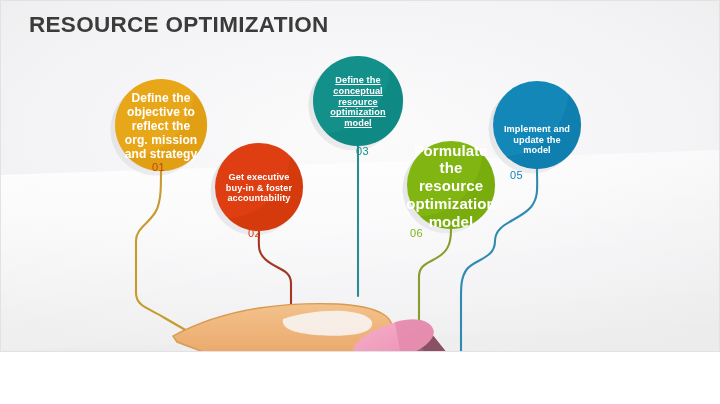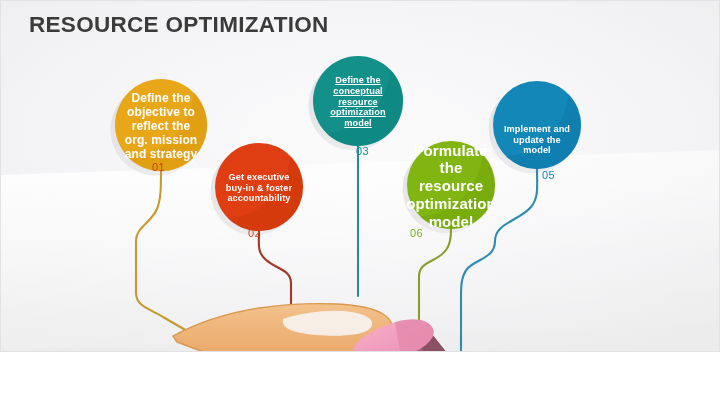--- a/index.html
+++ b/index.html
@@ -191,15 +191,15 @@
   <div id="labels-layer">
       <div class="bubble-label" style="width: 76px; font-size: 12px; left: 122px; top: 98px; height: 54px; display: flex; align-items: center; justify-content: center;">Define the objective to reflect the org. mission and strategy</div>
       <div class="step-num" style="color: #c2410c; left: 151px; top: 160px;">01</div>
       <div class="bubble-label" style="width: 78px; font-size: 9.2px; left: 219px; top: 160px; height: 54px; display: flex; align-items: center; justify-content: center;">Get executive buy-in &amp; foster accountability</div>
       <div class="step-num" style="color: rgb(222, 62, 17); left: 247px; top: 226px;">02</div>
       <div class="bubble-label" style="width: 76px; font-size: 9.2px; left: 319px; top: 74px; height: 54px; display: flex; align-items: center; justify-content: center; text-decoration: underline;">Define the conceptual resource optimization model</div>
       <div class="step-num" style="color: rgb(19, 144, 138); left: 355px; top: 144px;">03</div>
       <div class="bubble-label" style="width: 74px; font-size: 15px; left: 413px; top: 158px; height: 54px; display: flex; align-items: center; justify-content: center;">Formulate the resource optimization model</div>
       <div class="step-num" style="color: rgb(128, 181, 18); left: 409px; top: 226px;">06</div>
       <div class="bubble-label" style="width: 74px; font-size: 9.2px; left: 499px; top: 112px; height: 54px; display: flex; align-items: center; justify-content: center;">Implement and update the model</div>
-      <div class="step-num" style="color: rgb(18, 135, 184); left: 509px; top: 168px; margin-left: 32px;">05</div>
+      <div class="step-num" style="color: rgb(18, 135, 184); left: 509px; top: 168px;">05</div>
     </div>
 </div>
 
 </body></html>

